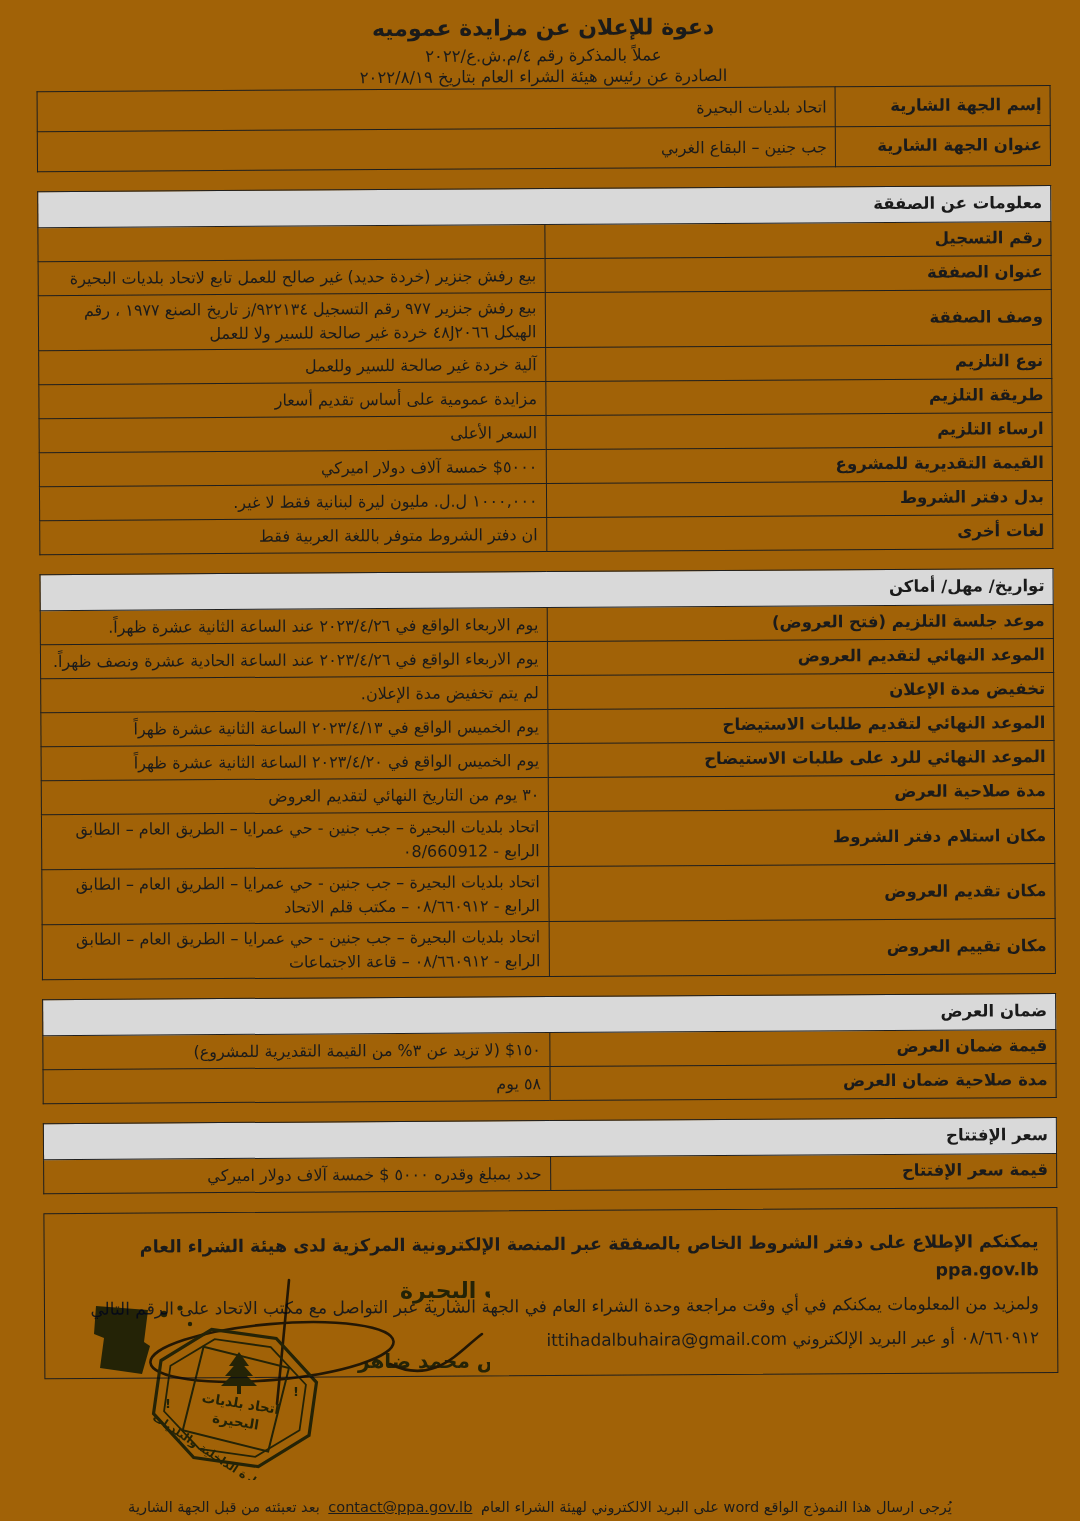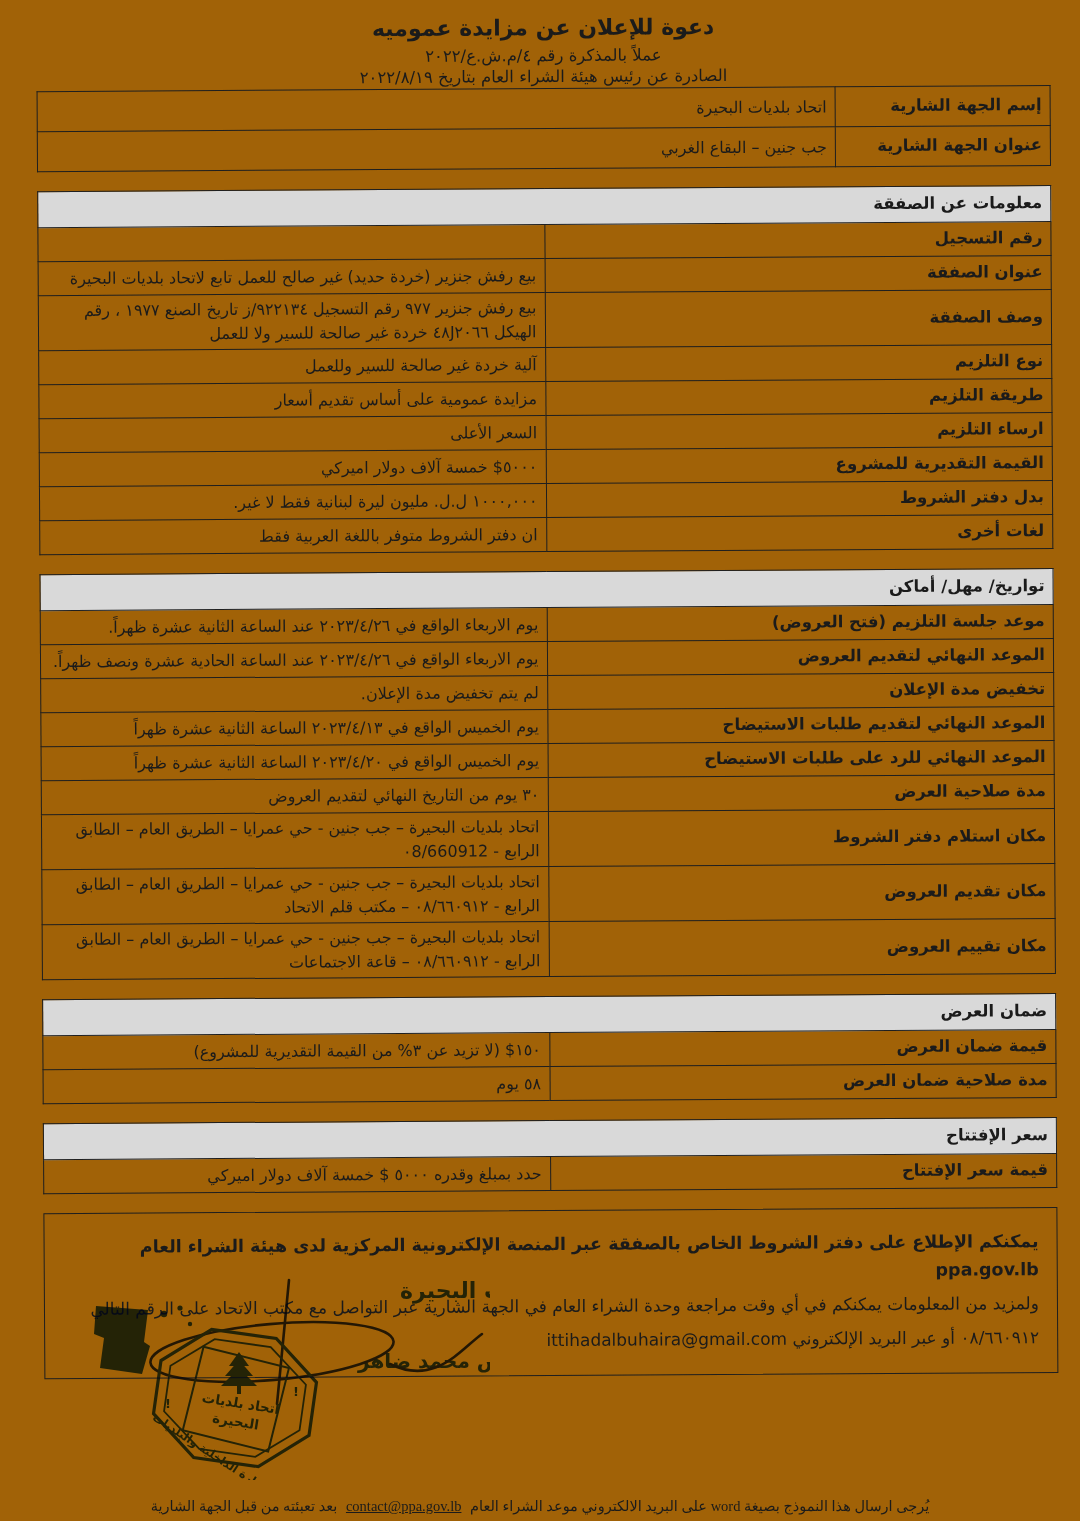--- a/index.html
+++ b/index.html
@@ -43,21 +43,21 @@
   .stamp-area{
     position:absolute;left:40px;top:1268px;width:450px;height:212px;
     mix-blend-mode:multiply;opacity:0.95;
   }
   .stamp-area svg text{font-family:"DejaVu Sans",sans-serif;}
   .footer-line{
     position:absolute;bottom:6px;left:0;width:100%;text-align:center;
     font-size:14.5px;
   }
   .footer-line .email{color:#1b1b1b;text-decoration:underline;cursor:pointer;}
-  .footer-line > *{margin:4px 2px;font-family:Liberation Serif, serif;}
+  .footer-line > *{margin:4px 2px;}
 </style>
 </head>
 <body>
 
 <div class="page">
   <div class="content">
 
     <header>
       <h1 class="doc-title">دعوة للإعلان عن مزايدة عموميه</h1>
       <div class="doc-sub">عملاً بالمذكرة رقم ٤/م.ش.ع/٢٠٢٢</div>
@@ -240,17 +240,17 @@
 
       <text x="200" y="140" text-anchor="middle" font-size="13.5" font-weight="bold" fill="var(--stamp-blue,#2d50cf)" transform="rotate(9 200 140)">اتحاد بلديات</text>
       <text x="195" y="158" text-anchor="middle" font-size="13.5" font-weight="bold" fill="var(--stamp-blue,#2d50cf)" transform="rotate(9 195 158)">البحيرة</text>
       <text x="168" y="188" text-anchor="middle" font-size="11.5" font-weight="bold" fill="var(--stamp-blue,#2d50cf)" transform="rotate(33 168 188)">وزارة الداخلية والبلديات</text>
       <text x="131" y="140" font-size="13" font-weight="bold" fill="var(--stamp-blue,#2d50cf)">!</text>
       <text x="259" y="128" font-size="13" font-weight="bold" fill="var(--stamp-blue,#2d50cf)">!</text>
     </svg>
   </div>
 
   <div class="footer-line">
-    <span>يُرجى ارسال هذا النموذج بصيغة word على البريد الالكتروني موعد الشراء العام</span>
+    <span>يُرجى ارسال هذا النموذج الواقع word على البريد الالكتروني لهيئة الشراء العام</span>
     <a class="email">contact@ppa.gov.lb</a>
     <span>بعد تعبئته من قبل الجهة الشارية</span>
   </div>
 </div>
 
 </body></html>

